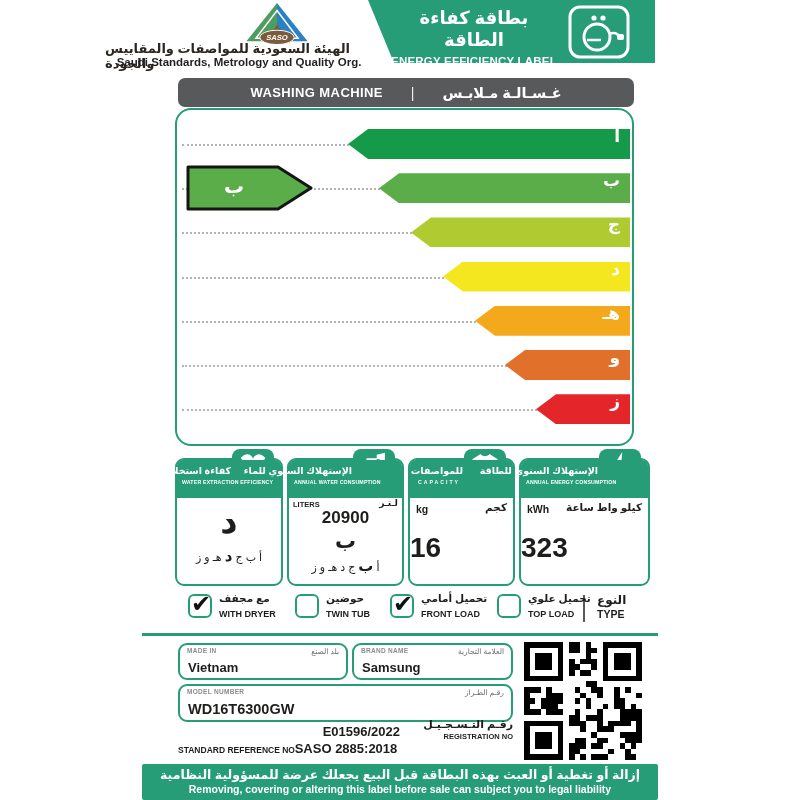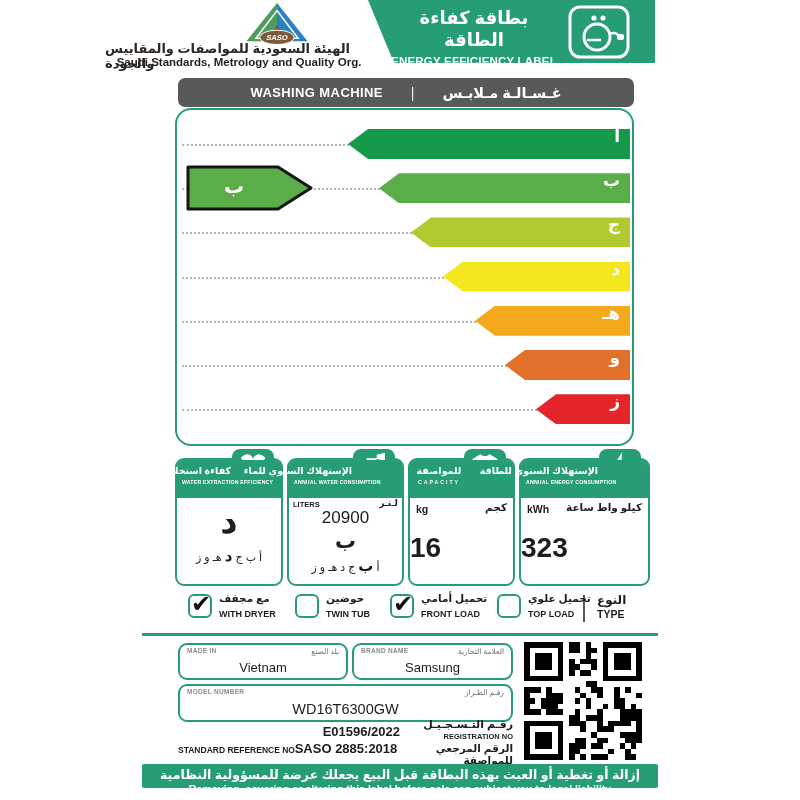--- a/index.html
+++ b/index.html
@@ -56,55 +56,55 @@
   .grade-big{text-align:center;font-size:34px;font-weight:bold;line-height:46px;direction:rtl;}
   .grade-mid{text-align:center;font-size:21px;font-weight:bold;line-height:26px;direction:rtl;}
   .scale-row{text-align:center;direction:rtl;font-size:11px;margin-top:3px;white-space:nowrap;}
   .scale-row b{font-size:15px;}
   #metric-water-extraction{left:175px;width:108px;}
   #metric-water{left:287px;width:117px;padding-left:16px;}
   #metric-capacity{left:408px;width:107px;}
   #metric-energy{left:519px;width:131px;}
   #liters-label{position:absolute;left:4px;top:2px;font-size:7.5px;font-weight:bold;}
   #liters-ar{position:absolute;right:4px;top:0;font-size:9px;font-weight:bold;direction:rtl;}
-  #water-value{text-align:center;font-size:17px;font-weight:normal;padding-top:4px;}
+  #water-value{text-align:center;font-size:17px;font-weight:bold;padding-top:4px;}
 
   
   #type-row{left:175px;top:592px;width:475px;height:38px;}
   .type-group{position:absolute;top:0;display:flex;}
   .cbx{width:24px;height:24px;border:2px solid #269C77;border-radius:6px;background:#fff;position:relative;margin-top:2px;}
   .cbx .mark{position:absolute;left:1px;top:-6px;font-size:24px;font-weight:bold;color:#111;}
   .type-labels{margin-left:7px;}
   .tl-ar{font-size:10.5px;font-weight:bold;direction:rtl;text-align:left;white-space:nowrap;}
   .tl-en{font-size:9px;font-weight:bold;white-space:nowrap;margin-top:5px;}
   #type-divider{left:408px;top:3px;width:2px;height:27px;background:#58595B;position:absolute;}
   #type-label{position:absolute;left:422px;top:1px;}
   #type-ar{font-size:12px;font-weight:bold;direction:rtl;text-align:left;}
   #type-en{font-size:10.5px;font-weight:bold;margin-top:1px;}
 
   
   #rule{left:142px;top:633px;width:516px;height:3px;background:#269C77;}
   .dbox{position:absolute;border:2px solid #269C77;border-radius:9px;background:#fff;}
   .dlab-en{position:absolute;left:7px;top:2px;font-size:6.5px;font-weight:bold;color:#8c8c8c;letter-spacing:.3px;}
   .dlab-ar{position:absolute;right:7px;top:2px;font-size:7.5px;color:#6d6d6d;direction:rtl;}
-  .dval{position:absolute;left:0;right:0;bottom:3px;text-align:center;font-size:13px;font-weight:normal;}
+  .dval{position:absolute;left:0;right:0;bottom:3px;font-size:13px;font-weight:bold;padding-left:8px;}
   #made-in-box{left:178px;top:643px;width:170px;height:37px;}
   #brand-box{left:352px;top:643px;width:161px;height:37px;}
   #model-box{left:178px;top:684px;width:335px;height:38px;}
   #reg-value{left:255px;top:724px;width:145px;text-align:right;font-size:13px;font-weight:bold;}
   #reg-labels{left:403px;top:718px;width:110px;text-align:right;}
   #reg-ar{font-size:11px;font-weight:bold;direction:rtl;}
   #reg-en{font-size:7.5px;font-weight:bold;margin-top:1px;}
   #std-en{left:178px;top:745px;width:120px;font-size:8.5px;font-weight:bold;}
   #std-value{left:290px;top:741px;width:112px;text-align:center;font-size:13px;font-weight:bold;}
   #std-ar{left:403px;top:742px;width:110px;text-align:right;font-size:10.5px;font-weight:bold;direction:rtl;}
   #qr{left:524px;top:642px;width:118px;height:118px;}
 
   
-  #footer{left:142px;top:764px;width:516px;height:24px;background:#269C77;border-radius:2px;
+  #footer{left:142px;top:764px;width:516px;height:36px;background:#269C77;border-radius:2px;
           color:#fff;text-align:center;}
   #footer-ar{font-size:12.5px;font-weight:bold;direction:rtl;margin-top:3px;}
   #footer-en{font-size:10.5px;font-weight:bold;margin-top:1px;}
 </style>
 </head>
 <body>
 
 <div id="canvas">
 
   <svg id="saso-logo" class="abs" viewBox="0 0 78 46">
@@ -225,21 +225,21 @@
   </div>
 
   <div id="metric-capacity" class="metric">
     <div class="metric-tab">
       <svg width="30" height="28" viewBox="0 0 20 18">
         <path d="M7,1 L1.5,4.5 3.5,7.5 5.8,6.3 V16 H14.2 V6.3 l2.3,1.2 2,-3 L13,1 c-1,1.8 -5,1.8 -6,0 z" fill="#fff"></path>
         <text x="10" y="12.5" font-size="5" font-weight="bold" fill="#269C77" text-anchor="middle" font-family="Liberation Sans,sans-serif">kg</text>
       </svg>
     </div>
     <div class="metric-head">
-      <div class="t-ar">للمواصفة</div>
+      <div class="t-ar">للمواصفات</div>
       <div class="t-en" style="letter-spacing:2px">CAPACITY</div>
     </div>
     <div class="metric-body">
       <div class="units-row">
         <span class="unit-en">kg</span>
         <span class="unit-ar">كجم</span>
       </div>
       <div class="big-value">16</div>
     </div>
   </div>
@@ -322,21 +322,20 @@
   </div>
 
   <div id="reg-value" class="abs">E01596/2022</div>
   <div id="reg-labels" class="abs">
     <div id="reg-ar">رقـم التـسـجـيـل</div>
     <div id="reg-en">REGISTRATION NO</div>
   </div>
 
   <div id="std-en" class="abs">STANDARD REFERENCE NO</div>
   <div id="std-value" class="abs">SASO 2885:2018</div>
-  <div id="std-ar" class="abs">الرقم المرجعي للمواصفة</div>
 
   <svg id="qr" class="abs" viewBox="0 0 21 21" shape-rendering="crispEdges">
       <rect x="8" y="0" width="1" height="1" fill="#000"></rect>
       <rect x="9" y="0" width="1" height="1" fill="#000"></rect>
       <rect x="11" y="0" width="1" height="1" fill="#000"></rect>
       <rect x="8" y="1" width="1" height="1" fill="#000"></rect>
       <rect x="9" y="1" width="1" height="1" fill="#000"></rect>
       <rect x="11" y="1" width="1" height="1" fill="#000"></rect>
       <rect x="12" y="1" width="1" height="1" fill="#000"></rect>
       <rect x="11" y="2" width="1" height="1" fill="#000"></rect>

